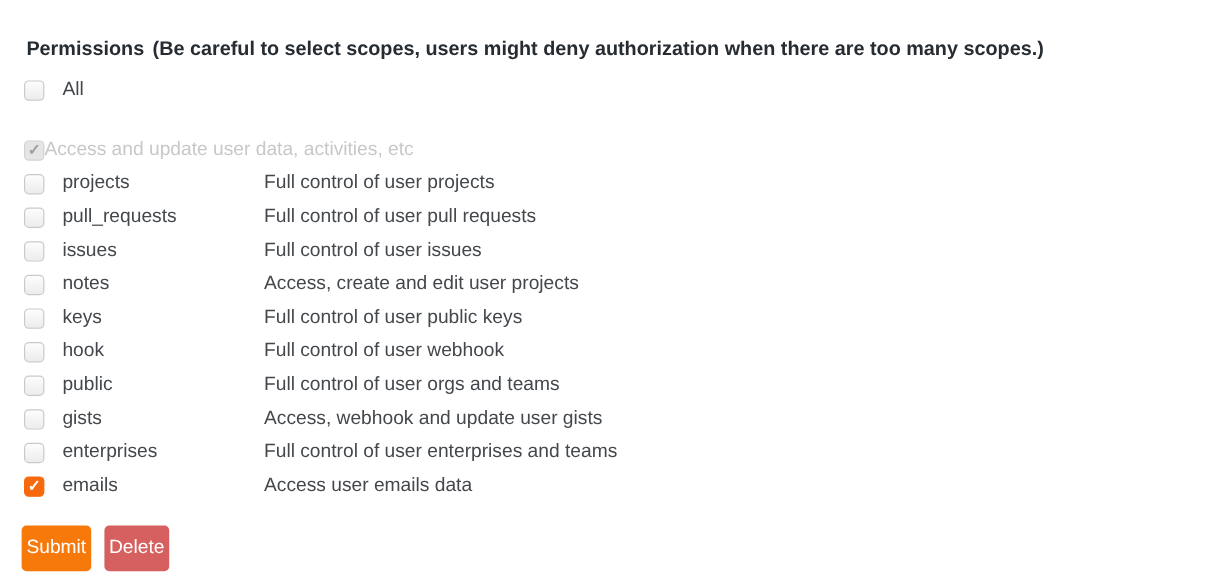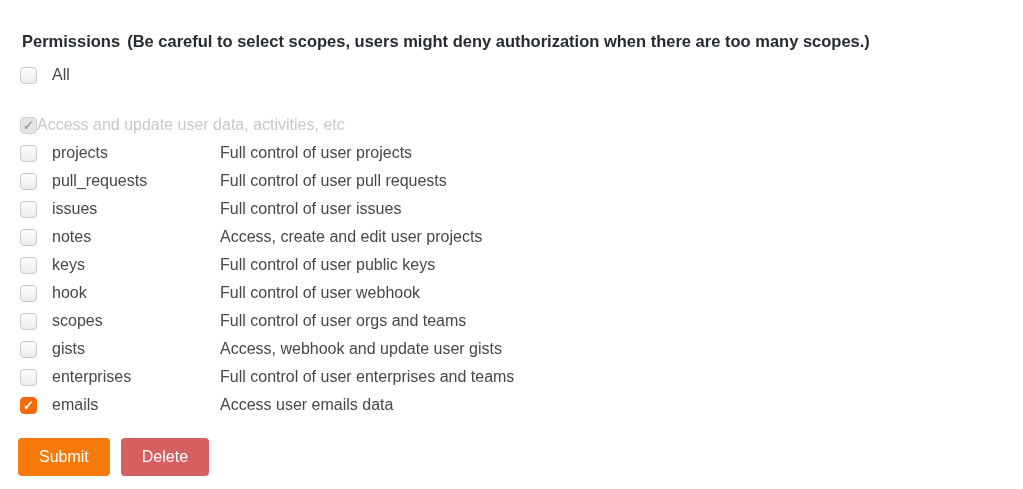--- a/index.html
+++ b/index.html
@@ -85,21 +85,21 @@
   .scope-row.disabled .scope-label,
   .scope-row.disabled .scope-desc { color: var(--disabled-gray, #c8c8c8); }
 
   .actions { margin: 19px 0 0 18px; display: flex; }
   .btn {
     border: none;
     border-radius: 4px;
     color: #ffffff;
     font-family: "Liberation Sans", sans-serif;
     font-size: 16px;
-    padding: 10px 21px;
+    padding: 10px 4px;
     cursor: pointer;
     line-height: 1.15;
   }
   .btn.submit { background: var(--accent-orange, #f7790a); }
   .btn.delete { background: var(--danger-red, #d6605f); margin-left: 11px; }
 </style>
 </head>
 <body style="--accent-orange: #f7790a; --checkbox-orange: #f66a0d; --danger-red: #d6605f; --disabled-gray: #c8c8c8; --text-dark: #262c31; --text-body: #44484c;">
 
 <div class="page">
@@ -145,21 +145,21 @@
         <span class="scope-label">keys</span>
         <span class="scope-desc">Full control of user public keys</span>
       </div>
       <div class="scope-row">
         <span class="checkbox"></span>
         <span class="scope-label">hook</span>
         <span class="scope-desc">Full control of user webhook</span>
       </div>
       <div class="scope-row">
         <span class="checkbox"></span>
-        <span class="scope-label">scopes</span>
+        <span class="scope-label">public</span>
         <span class="scope-desc">Full control of user orgs and teams</span>
       </div>
       <div class="scope-row">
         <span class="checkbox"></span>
         <span class="scope-label">gists</span>
         <span class="scope-desc">Access, webhook and update user gists</span>
       </div>
       <div class="scope-row">
         <span class="checkbox"></span>
         <span class="scope-label">enterprises</span>

